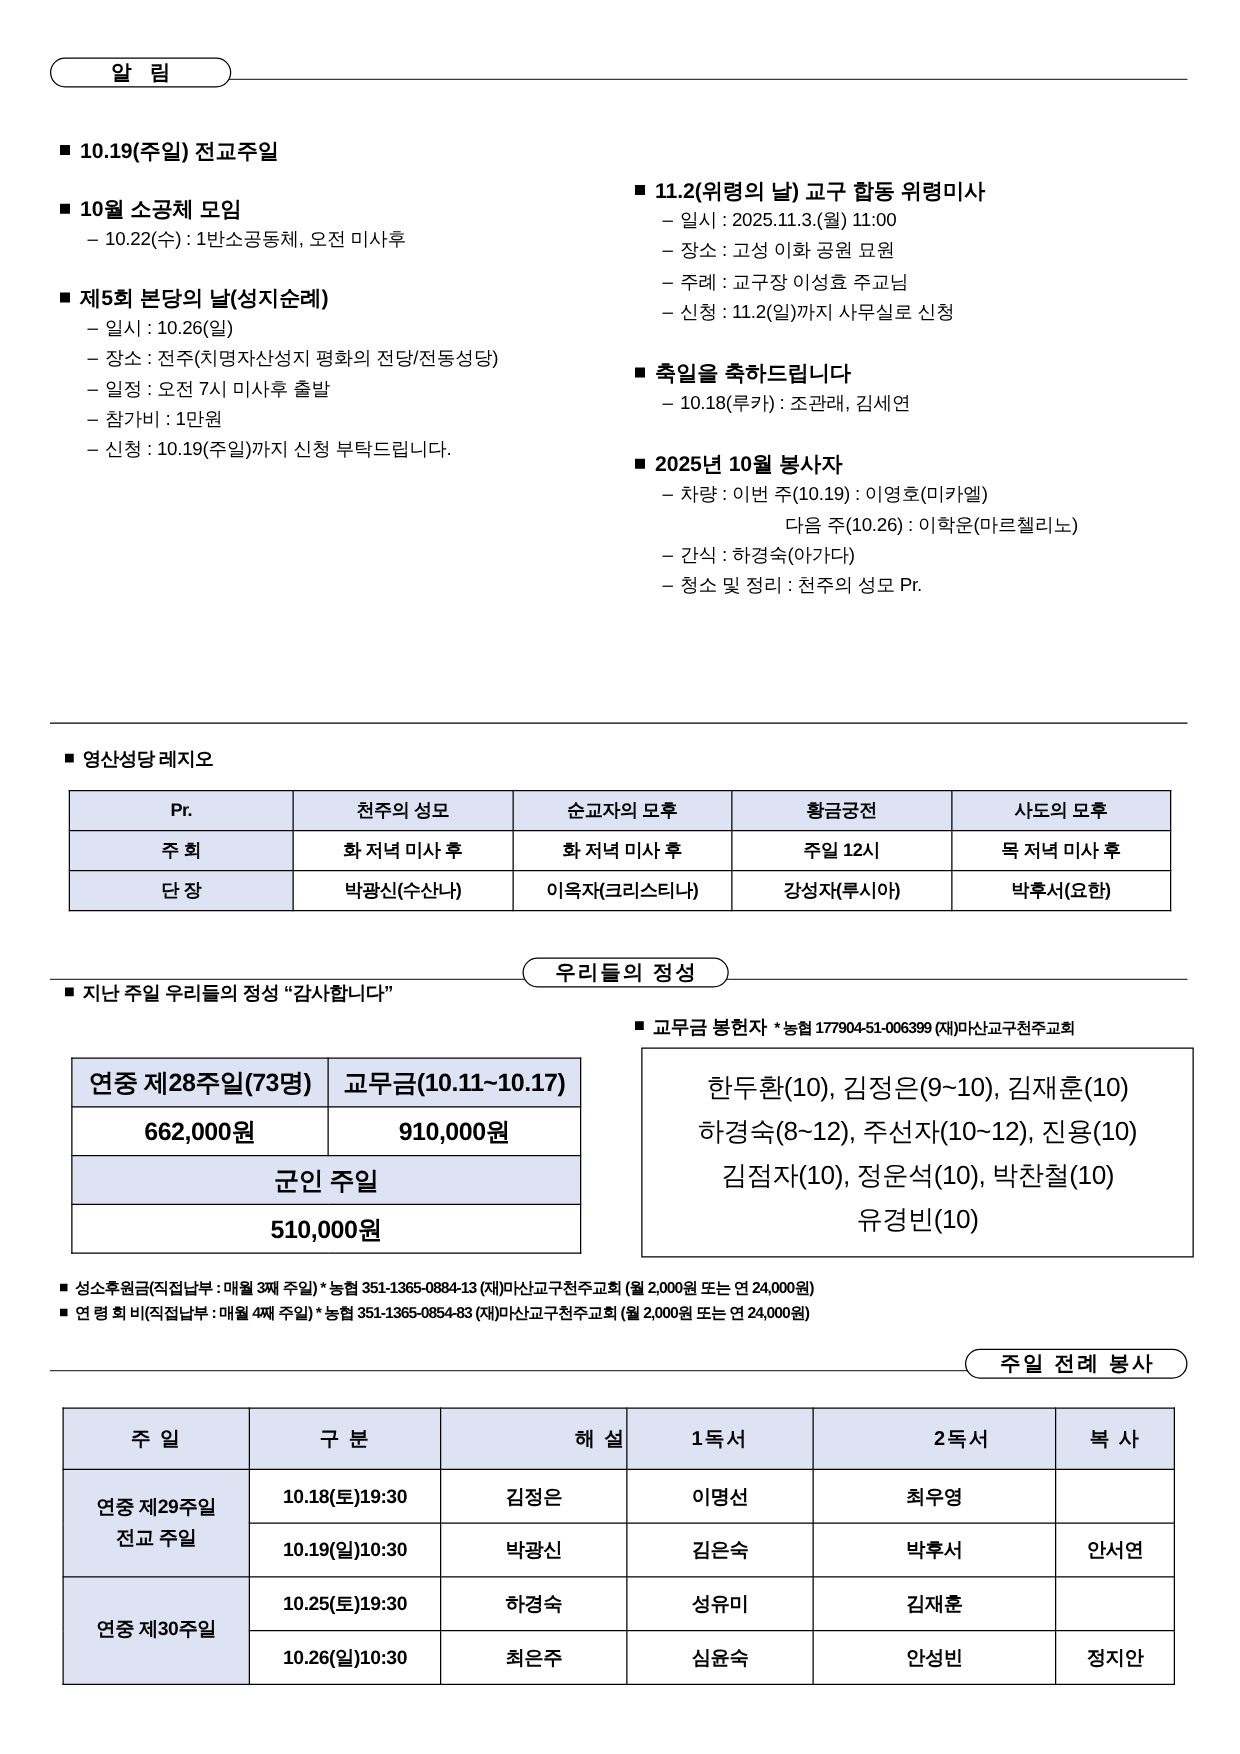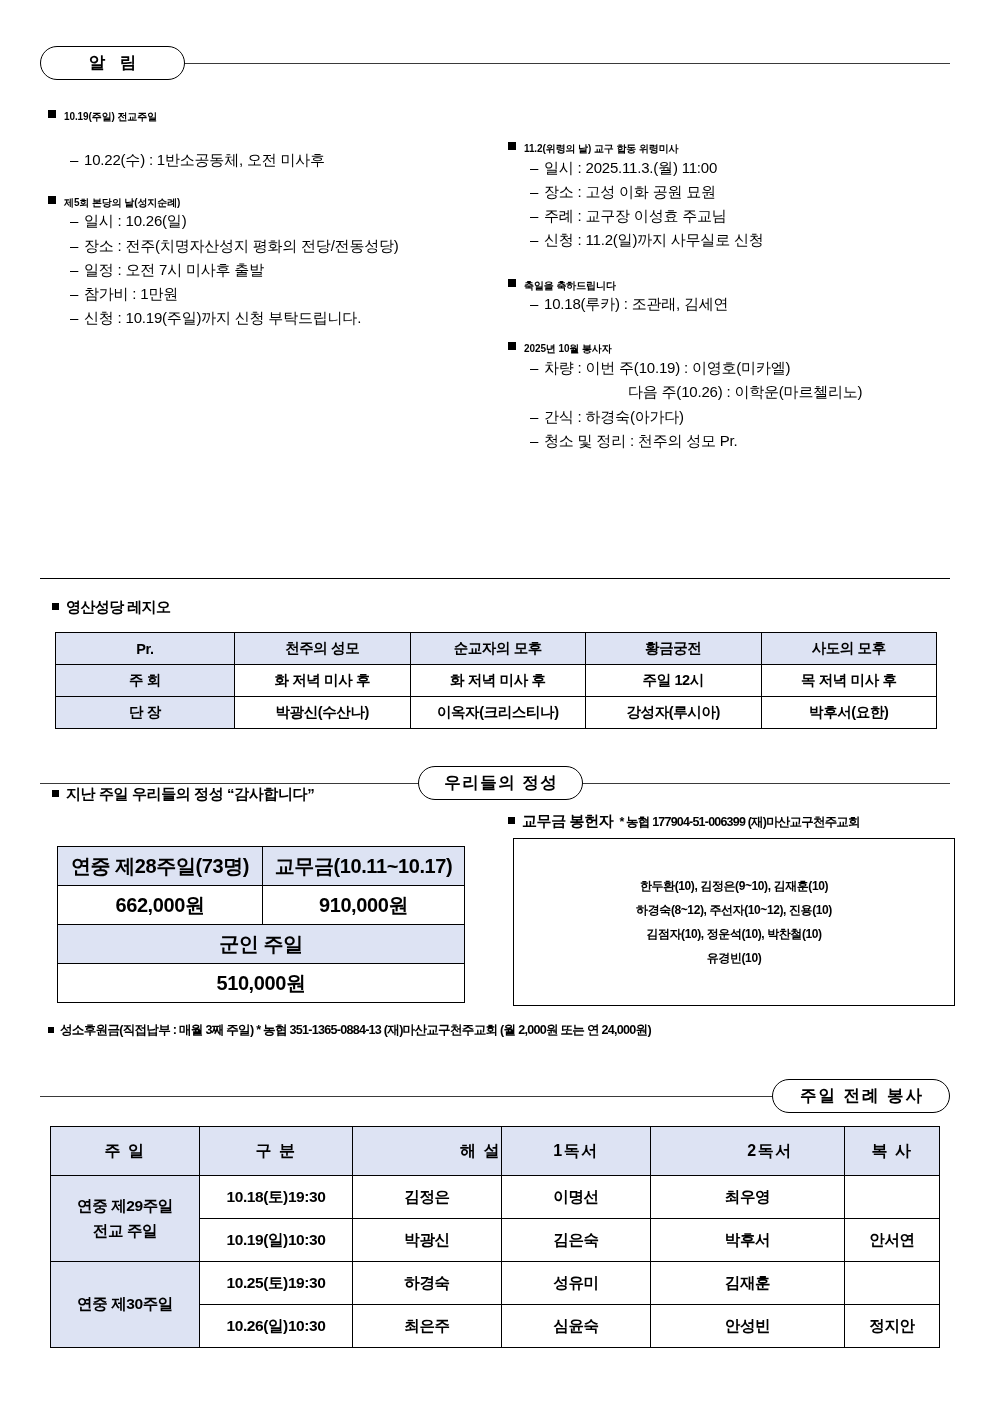--- a/index.html
+++ b/index.html
@@ -32,21 +32,21 @@
   }
   .sec-rule {
     position: absolute;
     top: 17px;
     height: 0;
     border-top: 1.6px solid #3a3a3a;
   }
   .pill {
     position: absolute;
     top: 0;
-    height: 34px;
+    height: 24px;
     border: 1.8px solid #000;
     border-radius: 19px;
     background: #fff;
     display: flex;
     align-items: center;
     justify-content: center;
     font-weight: bold;
     font-size: 16.5px;
     letter-spacing: 5px;
     text-indent: 5px;
@@ -65,21 +65,21 @@
     position: absolute;
     top: 0;
   }
   .col-left  { left: 48px;  width: 455px; }
   .col-right { left: 508px; width: 470px; margin-top: 32px; }
 
   .blk { margin-bottom: 19px; }
   .blk:last-child { margin-bottom: 0; }
 
   .b-head {
-    font-size: 10px;
+    font-size: 17px;
     font-weight: bold;
     line-height: 1.35;
     white-space: nowrap;
     letter-spacing: -0.1px;
   }
   .b-head .sq {
     display: inline-block;
     width: 8px;
     height: 8px;
     background: #000;
@@ -190,22 +190,22 @@
     height: 168px;
     border: 1.4px solid #000;
     box-sizing: border-box;
     display: flex;
     flex-direction: column;
     align-items: center;
     justify-content: center;
     gap: 7px;
   }
   #donors-box div {
-    font-size: 12px;
-    font-weight: bold;
+    font-size: 21px;
+    font-weight: normal;
     letter-spacing: -0.4px;
     white-space: nowrap;
   }
 
   
   .foot {
     position: absolute;
     left: 48px;
     font-size: 12.6px;
     font-weight: bold;
@@ -254,20 +254,23 @@
 
     <div class="col col-left">
 
       <div class="blk">
         <div class="b-head">
           <span class="sq"></span><span>10.19(주일) 전교주일</span>
         </div>
       </div>
 
       <div class="blk" style="margin-top:24px;">
+        <div class="b-head">
+          <span class="sq"></span><span>10월 소공체 모임</span>
+        </div>
         <div class="b-sub">
           <span class="dash">–</span><span>10.22(수) : 1반소공동체, 오전 미사후</span>
         </div>
       </div>
 
       <div class="blk" style="margin-top:24px;">
         <div class="b-head">
           <span class="sq"></span><span>제5회 본당의 날(성지순례)</span>
         </div>
         <div class="b-sub">
@@ -408,20 +411,23 @@
 
   <div id="donors-box">
     <div>한두환(10), 김정은(9~10), 김재훈(10)</div>
     <div>하경숙(8~12), 주선자(10~12), 진용(10)</div>
     <div>김점자(10), 정운석(10), 박찬철(10)</div>
     <div>유경빈(10)</div>
   </div>
 
   <div class="foot" id="foot1">
     <span class="sq"></span><span>성소후원금(직접납부 : 매월 3째 주일)  * 농협 351-1365-0884-13 (재)마산교구천주교회 (월 2,000원 또는 연 24,000원)</span>
+  </div>
+  <div class="foot" id="foot2">
+    <span class="sq"></span><span>연 령 회 비(직접납부 : 매월 4째 주일)  * 농협 351-1365-0854-83 (재)마산교구천주교회 (월 2,000원 또는 연 24,000원)</span>
   </div>
 
   <div class="sec-head" style="position:absolute; left:0; top:1079px; width:992px;">
     <div class="sec-rule" style="left:40px; width:735px;"></div>
     <div class="pill" style="left:772px; width:178px; letter-spacing:2px; text-indent:2px;">
       <span>주일 전례 봉사</span>
     </div>
   </div>
 
   <table class="grid" id="liturgy-table">

